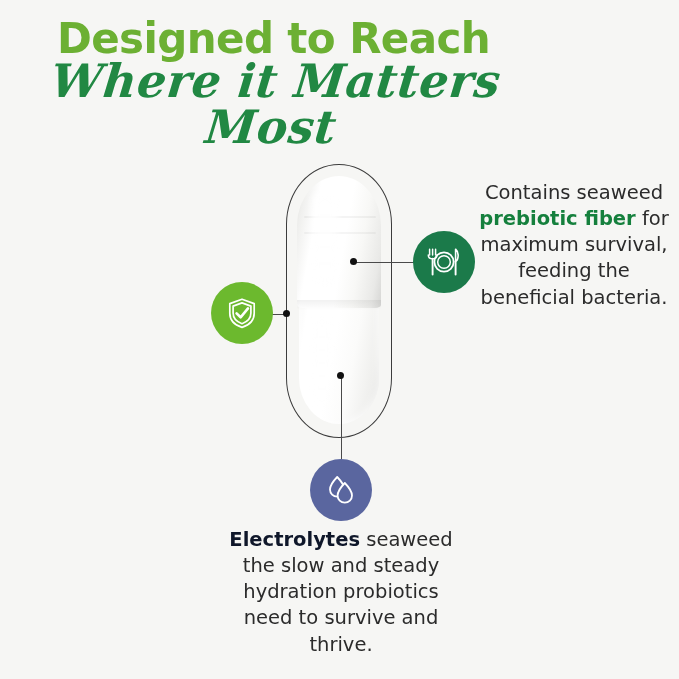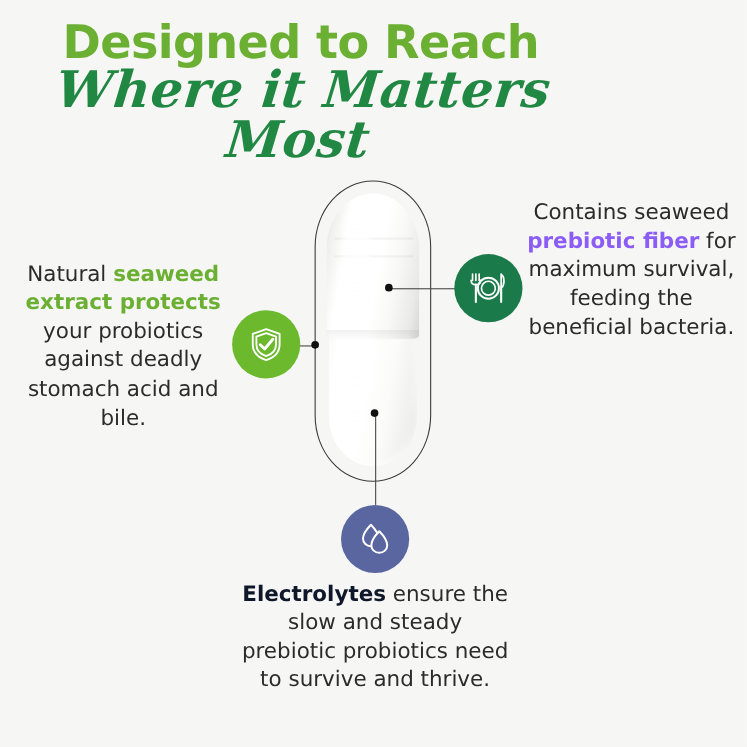--- a/index.html
+++ b/index.html
@@ -233,21 +233,21 @@
     font-family: "DejaVu Sans", sans-serif;
     font-size: 19.5px;
     line-height: 1.34;
     color: #2b2b2b;
     text-align: center;
   }
   .blurb b {
     font-weight: 700;
   }
   .hl-green-light { color: #6cb033; }
-  .hl-green-dark  { color: #8b5cf6; }
+  .hl-green-dark  { color: #15803d; }
   .hl-blue        { color: #0f172a; }
 
   .blurb-left {
     left: 8px;
     top: 236px;
     width: 208px;
   }
   .blurb-right {
     left: 476px;
     top: 180px;
@@ -327,25 +327,22 @@
                  C18.2 24.6 21.4 21.6 21.4 17.6
                  C21.4 12.4 14.2 5.0 14.2 5.0 Z" fill="none" stroke="#ffffff" stroke-width="1.8" stroke-linejoin="round"></path>
         <path d="M21.8 11.0 C21.8 11.0 14.6 18.4 14.6 23.6
                  C14.6 27.6 17.8 30.6 21.8 30.6
                  C25.8 30.6 29.0 27.6 29.0 23.6
                  C29.0 18.4 21.8 11.0 21.8 11.0 Z" fill="#5a669f" stroke="#ffffff" stroke-width="1.8" stroke-linejoin="round"></path>
       </svg>
     </span>
   </div>
 
-  <div class="blurb blurb-left">
-    <span>Natural </span><b class="hl-green-light">seaweed extract protects</b><span> your probiotics against deadly stomach acid and bile.</span>
-  </div>
 
   <div class="blurb blurb-right">
     <span>Contains seaweed </span><b class="hl-green-dark">prebiotic fiber</b><span> for maximum survival, feeding the beneficial bacteria.</span>
   </div>
 
   <div class="blurb blurb-bottom">
-    <span></span><b class="hl-blue">Electrolytes</b><span> ensure the slow and steady prebiotic probiotics need to survive and thrive.</span>
+    <span></span><b class="hl-blue">Electrolytes</b><span> seaweed the slow and steady hydration probiotics need to survive and thrive.</span>
   </div>
 
 </div>
 
 </body></html>

